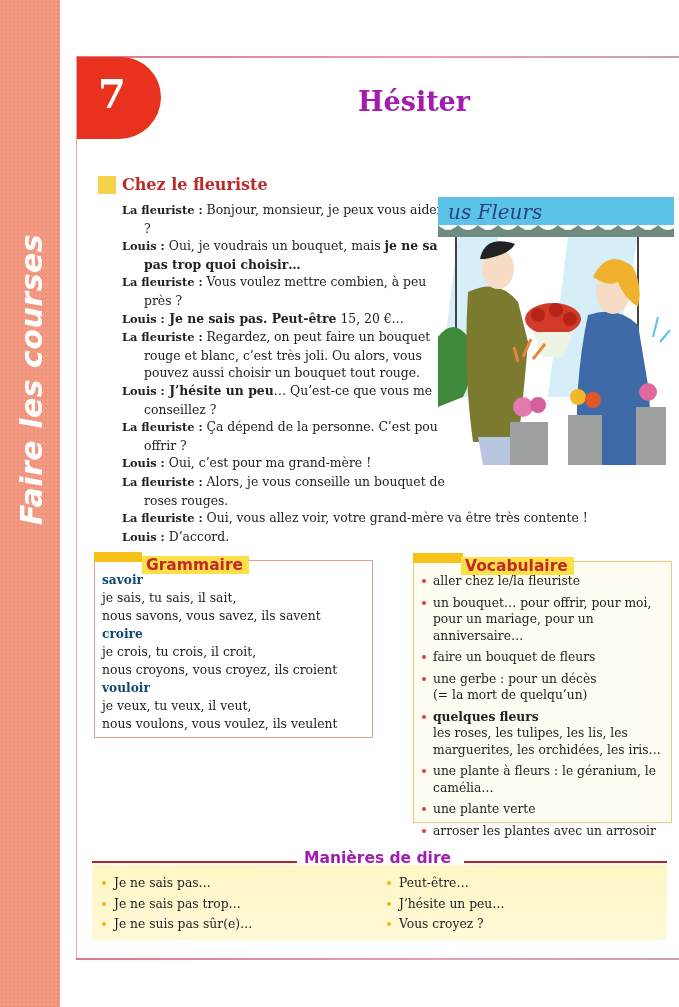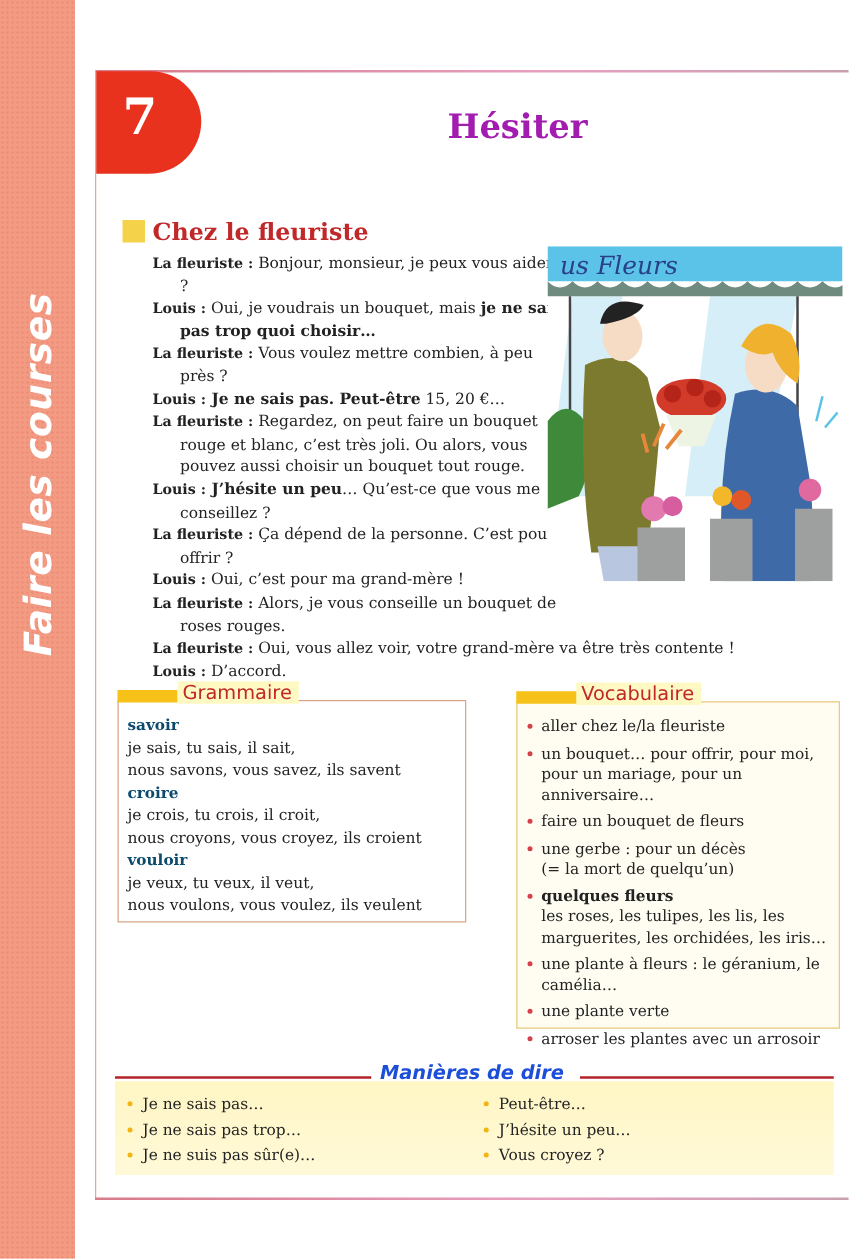--- a/index.html
+++ b/index.html
@@ -43,21 +43,21 @@
   }
 
   .page-title {
     position: absolute; left: 358px; top: 86px;
     font-family: "DejaVu Serif", serif; font-weight: bold; font-size: 27px; color: #a21caf;
   }
 
   .sec-square { position: absolute; left: 98px; top: 176px; width: 18px; height: 18px; background: #f4d34a; }
   .sec-title {
     position: absolute; left: 122px; top: 175px;
-    font-family: "DejaVu Serif", serif; font-weight: bold; font-size: 19px; color: #c0282a;
+    font-family: "DejaVu Serif", serif; font-weight: bold; font-size: 16px; color: #c0282a;
   }
 
   .dialogue {
     position: absolute; left: 122px; top: 201px; width: 330px;
     font-size: 12.4px; line-height: 17.6px; color: #222;
   }
   .dialogue .line { padding-left: 22px; text-indent: -22px; }
   .dialogue .spk { font-weight: bold; font-size: 11.4px; }
   .dialogue b { font-weight: bold; }
   .dialogue .wide { width: 520px; }
@@ -66,22 +66,22 @@
     position: absolute; left: 438px; top: 197px; width: 236px; height: 268px;
   }
 
   
   .gram-box {
     position: absolute; left: 94px; top: 560px; width: 279px; height: 178px;
     border: 1px solid #d9a58a;
   }
   .box-label-bar { position: absolute; height: 10px; background: #f6c21a; }
   .box-label {
-    position: absolute; font-family: "DejaVu Sans", sans-serif; font-weight: normal;
-    font-size: 15.5px; color: #c0282a; background: #fef9c3; padding: 0 6px 0 4px;
+    position: absolute; font-family: "DejaVu Sans", sans-serif; font-weight: bold;
+    font-size: 15.5px; color: #c0282a; background: #fde047; padding: 0 6px 0 4px; margin-top: 11px;
   }
   .gram-content {
     position: absolute; left: 102px; top: 571px; font-size: 12.4px; line-height: 18px;
   }
   .verb { font-weight: bold; color: #0c4a6e; font-size: 12.2px; }
 
   
   .voc-box {
     position: absolute; left: 413px; top: 561px; width: 259px; height: 262px;
     border: 1px solid #e9c97a; background: #fffdf2;
@@ -94,22 +94,22 @@
   .voc-list li::before {
     content: ""; position: absolute; left: 0; top: 6px; width: 4px; height: 4px;
     border-radius: 50%; background: #d6404a;
   }
   .voc-list b { font-weight: bold; }
 
   
   .md-line { position: absolute; top: 861px; height: 2px; background: #b2232a; }
   .md-title {
     position: absolute; left: 304px; top: 849px;
-    font-family: "DejaVu Sans", sans-serif; font-weight: bold; font-style: italic;
-    font-size: 15.5px; color: #1d4ed8;
+    font-family: "DejaVu Sans", sans-serif; font-weight: bold; 
+    font-size: 15.5px; color: #a21caf;
   }
   .md-panel {
     position: absolute; left: 92px; top: 865px; width: 575px; height: 75px;
     background: linear-gradient(180deg, #fff6c4, #fff9d8);
   }
   .md-col { position: absolute; list-style: none; font-size: 12.3px; line-height: 20.5px; }
   .md-col li { position: relative; padding-left: 14px; }
   .md-col li::before {
     content: ""; position: absolute; left: 2px; top: 8px; width: 4px; height: 4px;
     border-radius: 50%; background: #f2b413;

